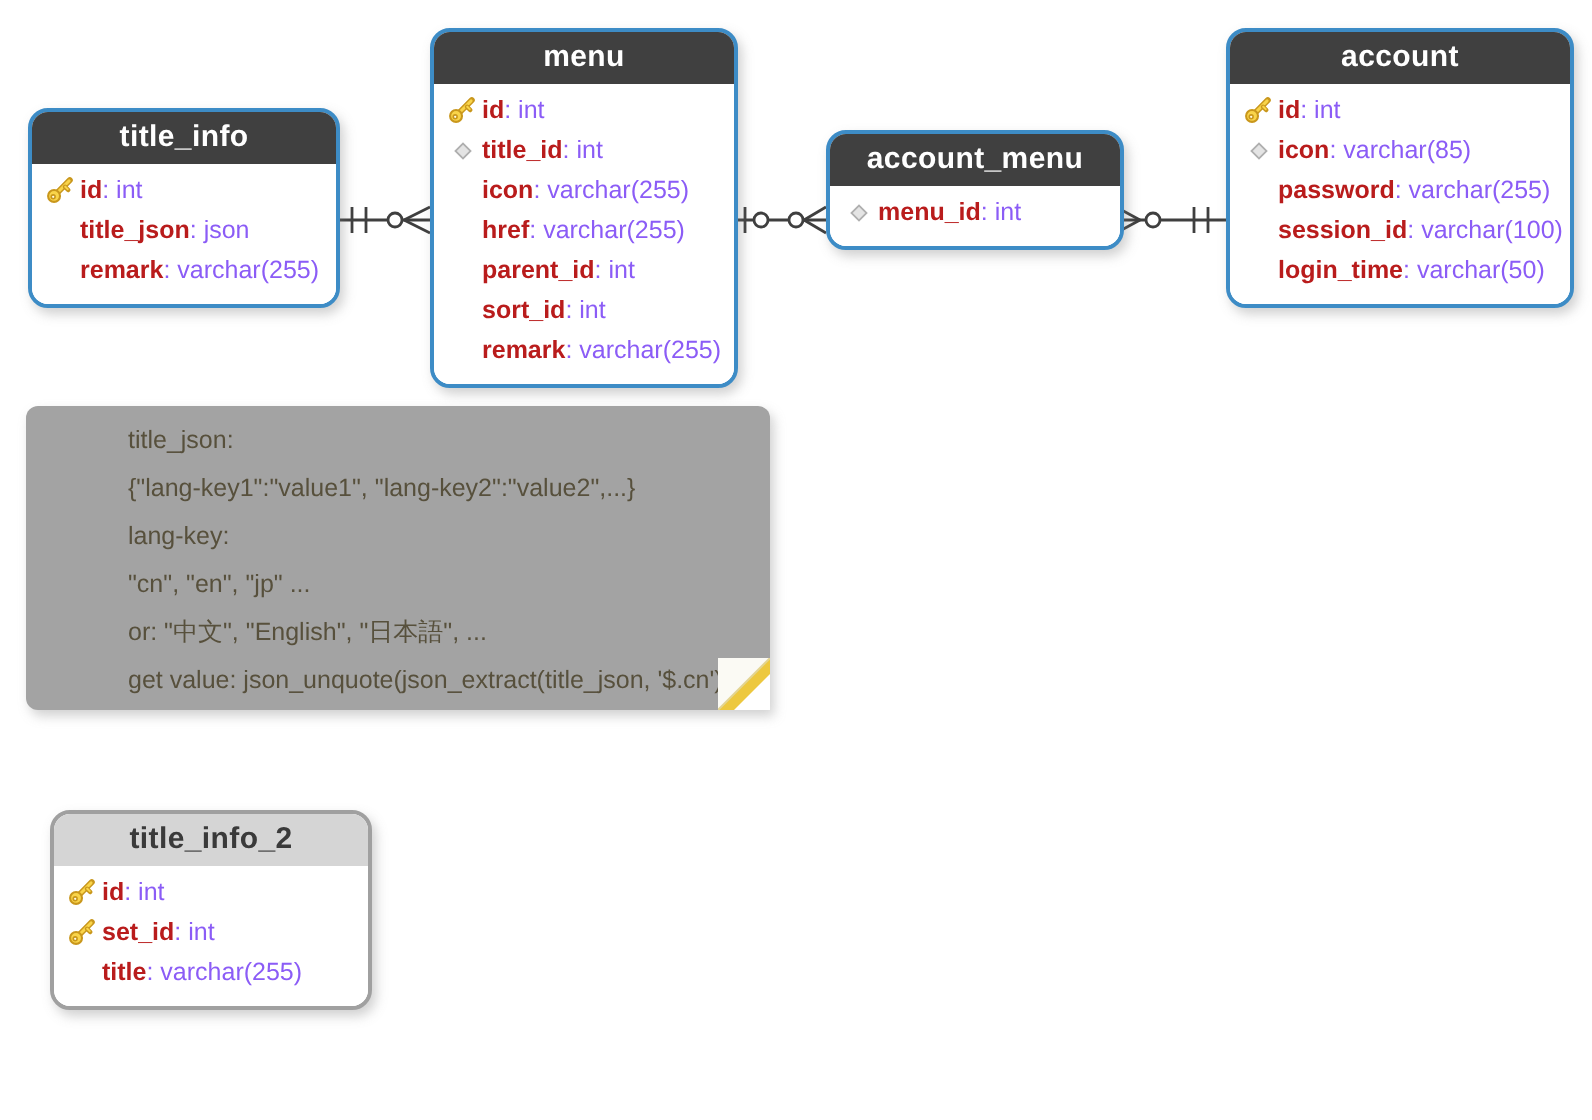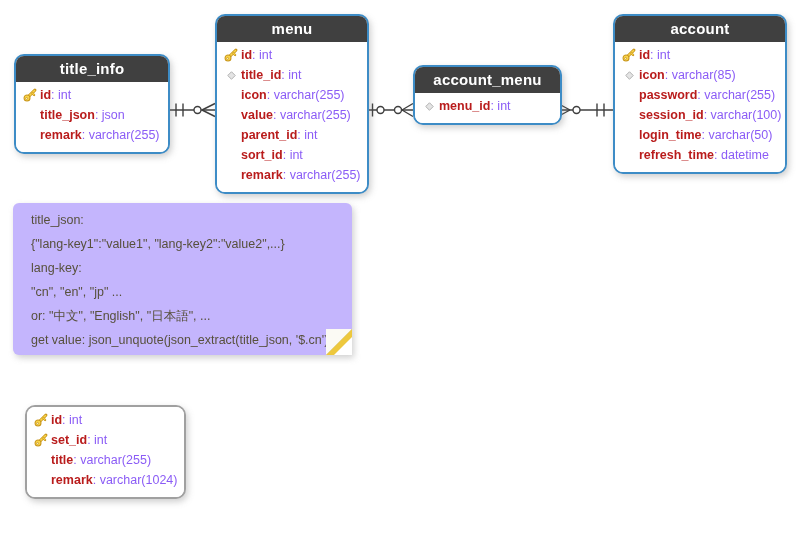--- a/index.html
+++ b/index.html
@@ -23,23 +23,23 @@
   }
   .blue .tbl-title { background:#404040; color:#ffffff; }
   .gray .tbl-title { background:#d5d5d5; color:#3a3a3a; }
   .tbl-body { padding:3px 4px 7px 4px; background:#fff; }
   .tbl-row { display:flex; align-items:center; height:20px; font-size:12.5px; white-space:nowrap; }
   .row-icon { flex:0 0 20px; width:20px; display:inline-flex; justify-content:center; align-items:center; }
   .fname { font-weight:bold; color:#b91c1c; }
   .ftype { color:#8b5cf6; }
   .note {
     position:absolute; left:13px; top:203px; width:339px; height:152px; z-index:2;
-    background:#c4b5fd; border-radius:6px 6px 0 6px;
+    background:#a3a3a3; border-radius:6px 6px 0 6px;
     box-shadow:2px 3px 6px rgba(140,140,140,.4);
-    color:#57503c; font-size:12.5px;
+    color:#57503c; font-size:12.5px;padding-left:33px;
   }
   .note-body { padding:11px 14px 0 18px; }
   .note-body p { margin:0 0 10.5px 0; line-height:13.5px; }
   .note-corner { position:absolute; right:0; bottom:0; }
 </style>
 </head>
 <body>
 
 <svg id="connector-layer" width="796" height="560">
   <g stroke="#3f3f3f" stroke-width="1.4" fill="none">
@@ -123,21 +123,21 @@
           </svg>
         </span>
         <span><span class="fname">title_id</span><span class="ftype">: int</span></span>
       </div>
       <div class="tbl-row">
         <span class="row-icon"></span>
         <span><span class="fname">icon</span><span class="ftype">: varchar(255)</span></span>
       </div>
       <div class="tbl-row">
         <span class="row-icon"></span>
-        <span><span class="fname">value</span><span class="ftype">: varchar(255)</span></span>
+        <span><span class="fname">href</span><span class="ftype">: varchar(255)</span></span>
       </div>
       <div class="tbl-row">
         <span class="row-icon"></span>
         <span><span class="fname">parent_id</span><span class="ftype">: int</span></span>
       </div>
       <div class="tbl-row">
         <span class="row-icon"></span>
         <span><span class="fname">sort_id</span><span class="ftype">: int</span></span>
       </div>
       <div class="tbl-row">
@@ -190,28 +190,25 @@
         <span><span class="fname">password</span><span class="ftype">: varchar(255)</span></span>
       </div>
       <div class="tbl-row">
         <span class="row-icon"></span>
         <span><span class="fname">session_id</span><span class="ftype">: varchar(100)</span></span>
       </div>
       <div class="tbl-row">
         <span class="row-icon"></span>
         <span><span class="fname">login_time</span><span class="ftype">: varchar(50)</span></span>
       </div>
-      <div class="tbl-row">
-        <span class="row-icon"></span>
-        <span><span class="fname">refresh_time</span><span class="ftype">: datetime</span></span>
-      </div>
     </div>
 </div>
 
 <div class="tbl gray" style="left:25px; top:405px; width:157px;">
+  <div class="tbl-title">title_info_2</div>
   <div class="tbl-body">
       <div class="tbl-row">
         <span class="row-icon">
           <svg viewBox="0 0 16 16" width="14" height="14">
             <line x1="7" y1="9" x2="13.6" y2="2.4" stroke="#c9971c" stroke-width="3.4" stroke-linecap="round"></line>
             <line x1="7" y1="9" x2="13.2" y2="2.8" stroke="#f9d44a" stroke-width="1.7" stroke-linecap="round"></line>
             <line x1="10.9" y1="6.2" x2="12.7" y2="8" stroke="#c9971c" stroke-width="2.6" stroke-linecap="round"></line>
             <line x1="11" y1="6.1" x2="12.4" y2="7.5" stroke="#f9d44a" stroke-width="1.2" stroke-linecap="round"></line>
             <circle cx="4.6" cy="11.4" r="3.4" fill="#f9d44a" stroke="#c9971c" stroke-width="1.2"></circle>
             <circle cx="4.1" cy="11.9" r="1.1" fill="#fffbe6" stroke="#c9971c" stroke-width="0.9"></circle>
@@ -228,24 +225,20 @@
             <line x1="11" y1="6.1" x2="12.4" y2="7.5" stroke="#f9d44a" stroke-width="1.2" stroke-linecap="round"></line>
             <circle cx="4.6" cy="11.4" r="3.4" fill="#f9d44a" stroke="#c9971c" stroke-width="1.2"></circle>
             <circle cx="4.1" cy="11.9" r="1.1" fill="#fffbe6" stroke="#c9971c" stroke-width="0.9"></circle>
           </svg>
         </span>
         <span><span class="fname">set_id</span><span class="ftype">: int</span></span>
       </div>
       <div class="tbl-row">
         <span class="row-icon"></span>
         <span><span class="fname">title</span><span class="ftype">: varchar(255)</span></span>
-      </div>
-      <div class="tbl-row">
-        <span class="row-icon"></span>
-        <span><span class="fname">remark</span><span class="ftype">: varchar(1024)</span></span>
       </div>
     </div>
 </div>
 
 <div class="note">
   <div class="note-body">
       <p>title_json:</p>
       <p>{"lang-key1":"value1", "lang-key2":"value2",...}</p>
       <p>lang-key:</p>
       <p>"cn", "en", "jp" ...</p>

